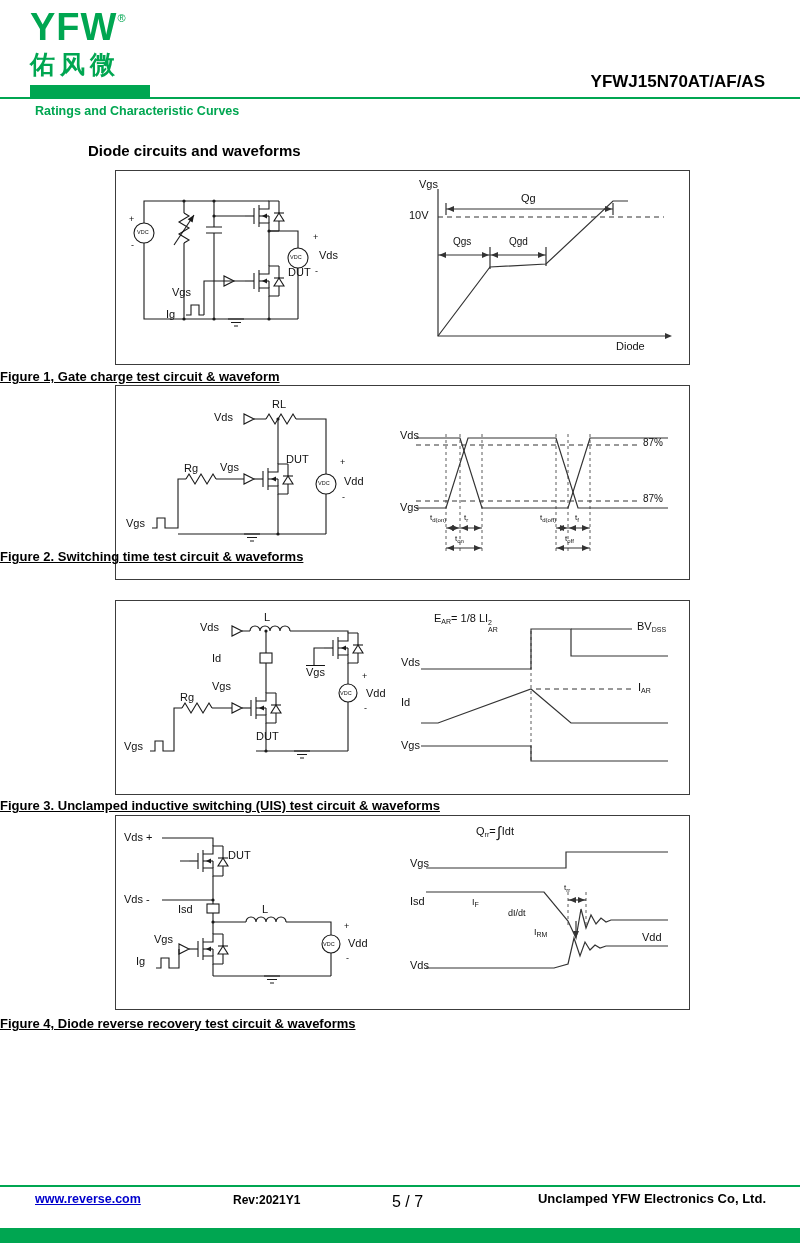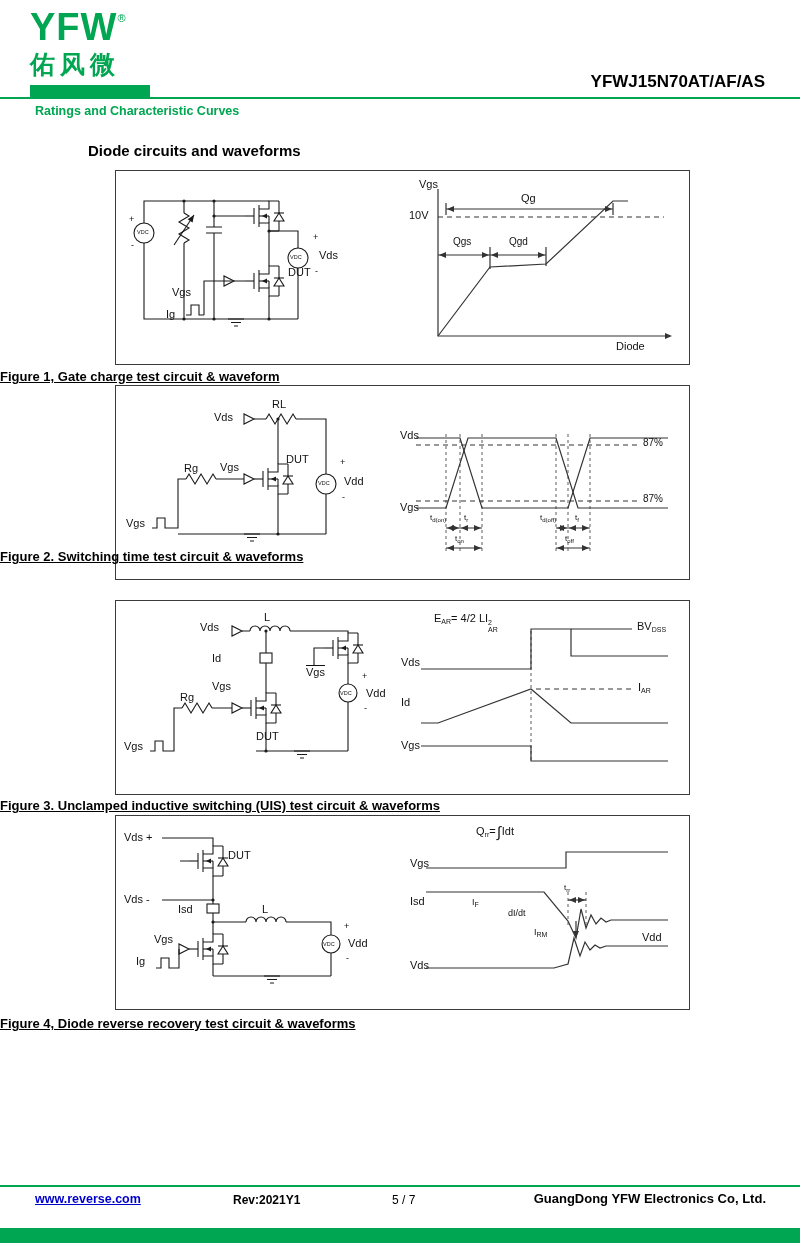--- a/index.html
+++ b/index.html
@@ -41,21 +41,21 @@
   .tri{fill:none}
   .dot{fill:#1a1a1a;stroke:none}
   .ah{fill:#333;stroke:none}
   .ahc{fill:#1a1a1a;stroke:none}
 
   
   .footer-rule{position:absolute;left:0;top:1185px;width:800px;height:2px;background:#00a651}
   .footer-website{position:absolute;left:35px;top:1192px;font-size:12.5px;font-weight:bold;
                   color:#0000cc;text-decoration:underline}
   .footer-rev{position:absolute;left:233px;top:1193px;font-size:12px;font-weight:bold;color:#000}
-  .footer-page{position:absolute;left:392px;top:1193px;font-size:12px;color:#000}
+  .footer-page{position:absolute;left:392px;top:1193px;font-size:16px;color:#000}
   .footer-company{position:absolute;right:34px;top:1191px;font-size:13px;font-weight:bold;color:#000}
   .footer-bar{position:absolute;left:0;top:1228px;width:800px;height:15px;background:#00a651}
 </style>
 </head>
 <body>
 
 <svg width="0" height="0" style="position:absolute">
   <defs>
     <g id="res-h" fill="none">
         <path d="M0,0 l3,-5 l6,10 l6,-10 l6,10 l6,-10 l3,5"></path>
@@ -251,21 +251,21 @@
   <span class="lbl" style="left:96px;top:52px">Id</span>
   <span class="lbl overline" style="left:190px;top:66px">Vgs</span>
   <span class="lbl" style="left:140px;top:130px">DUT</span>
   <span class="lbl" style="left:64px;top:91px">Rg</span>
   <span class="lbl" style="left:96px;top:80px">Vgs</span>
   <span class="lbl" style="left:8px;top:140px">Vgs</span>
   <span class="lbl s9" style="left:246px;top:71px">+</span>
   <span class="lbl" style="left:250px;top:87px">Vdd</span>
   <span class="lbl s9" style="left:248px;top:103px">-</span>
   <span class="lbl s6" style="left:224px;top:90px">VDC</span>
-  <span class="lbl" style="left:318px;top:12px"><span>E</span><sub>AR</sub><span>= 4/2 L</span><span>I</span><span class="stack">
+  <span class="lbl" style="left:318px;top:12px"><span>E</span><sub>AR</sub><span>= 1/8 L</span><span>I</span><span class="stack">
         <span>2</span>
         <span>AR</span>
       </span></span>
   <span class="lbl" style="left:521px;top:20px"><span>BV</span><sub>DSS</sub></span>
   <span class="lbl" style="left:285px;top:56px">Vds</span>
   <span class="lbl" style="left:285px;top:96px">Id</span>
   <span class="lbl" style="left:285px;top:139px">Vgs</span>
   <span class="lbl" style="left:522px;top:81px"><span>I</span><sub>AR</sub></span>
 </div>
 <div class="caption" style="top:798px">Figure 3. Unclamped inductive switching (UIS) test circuit &amp; waveforms</div>
@@ -318,15 +318,15 @@
   <span class="lbl" style="left:294px;top:144px">Vds</span>
   <span class="lbl" style="left:526px;top:116px">Vdd</span>
 </div>
 <div class="caption" style="top:1016px">Figure 4, Diode reverse recovery test circuit &amp; waveforms</div>
 
 <footer>
   <div class="footer-rule"></div>
   <a class="footer-website" href="#">www.reverse.com</a>
   <div class="footer-rev">Rev:2021Y1</div>
   <div class="footer-page">5 / 7</div>
-  <div class="footer-company">GuangDong YFW Electronics Co, Ltd.</div>
+  <div class="footer-company">Unclamped YFW Electronics Co, Ltd.</div>
   <div class="footer-bar"></div>
 </footer>
 
 </body></html>

